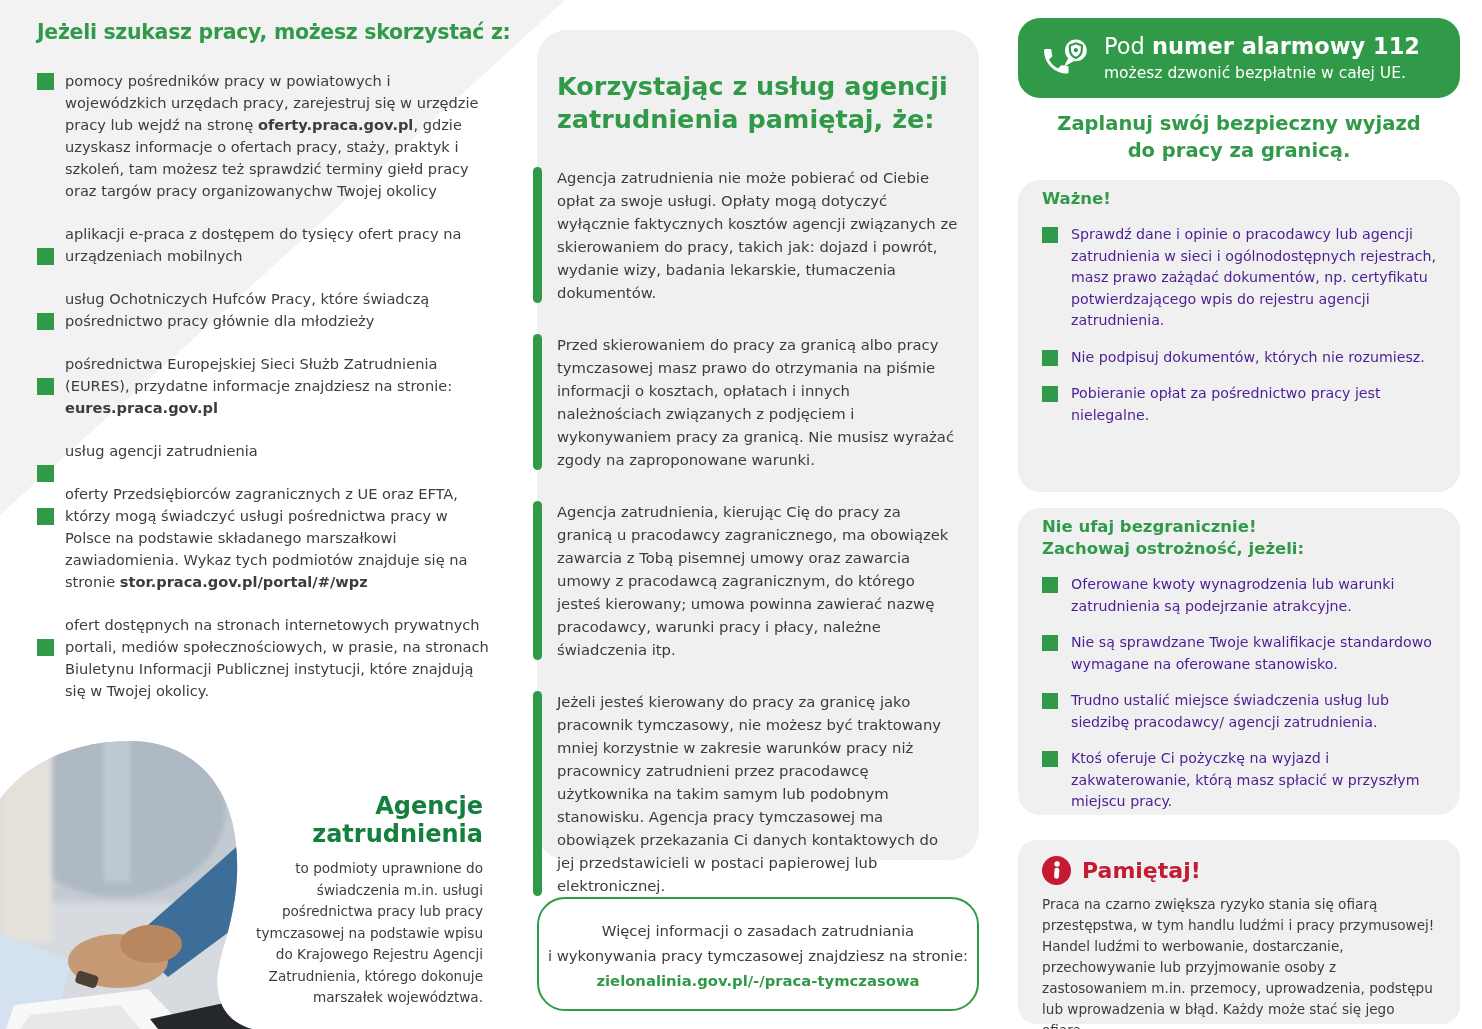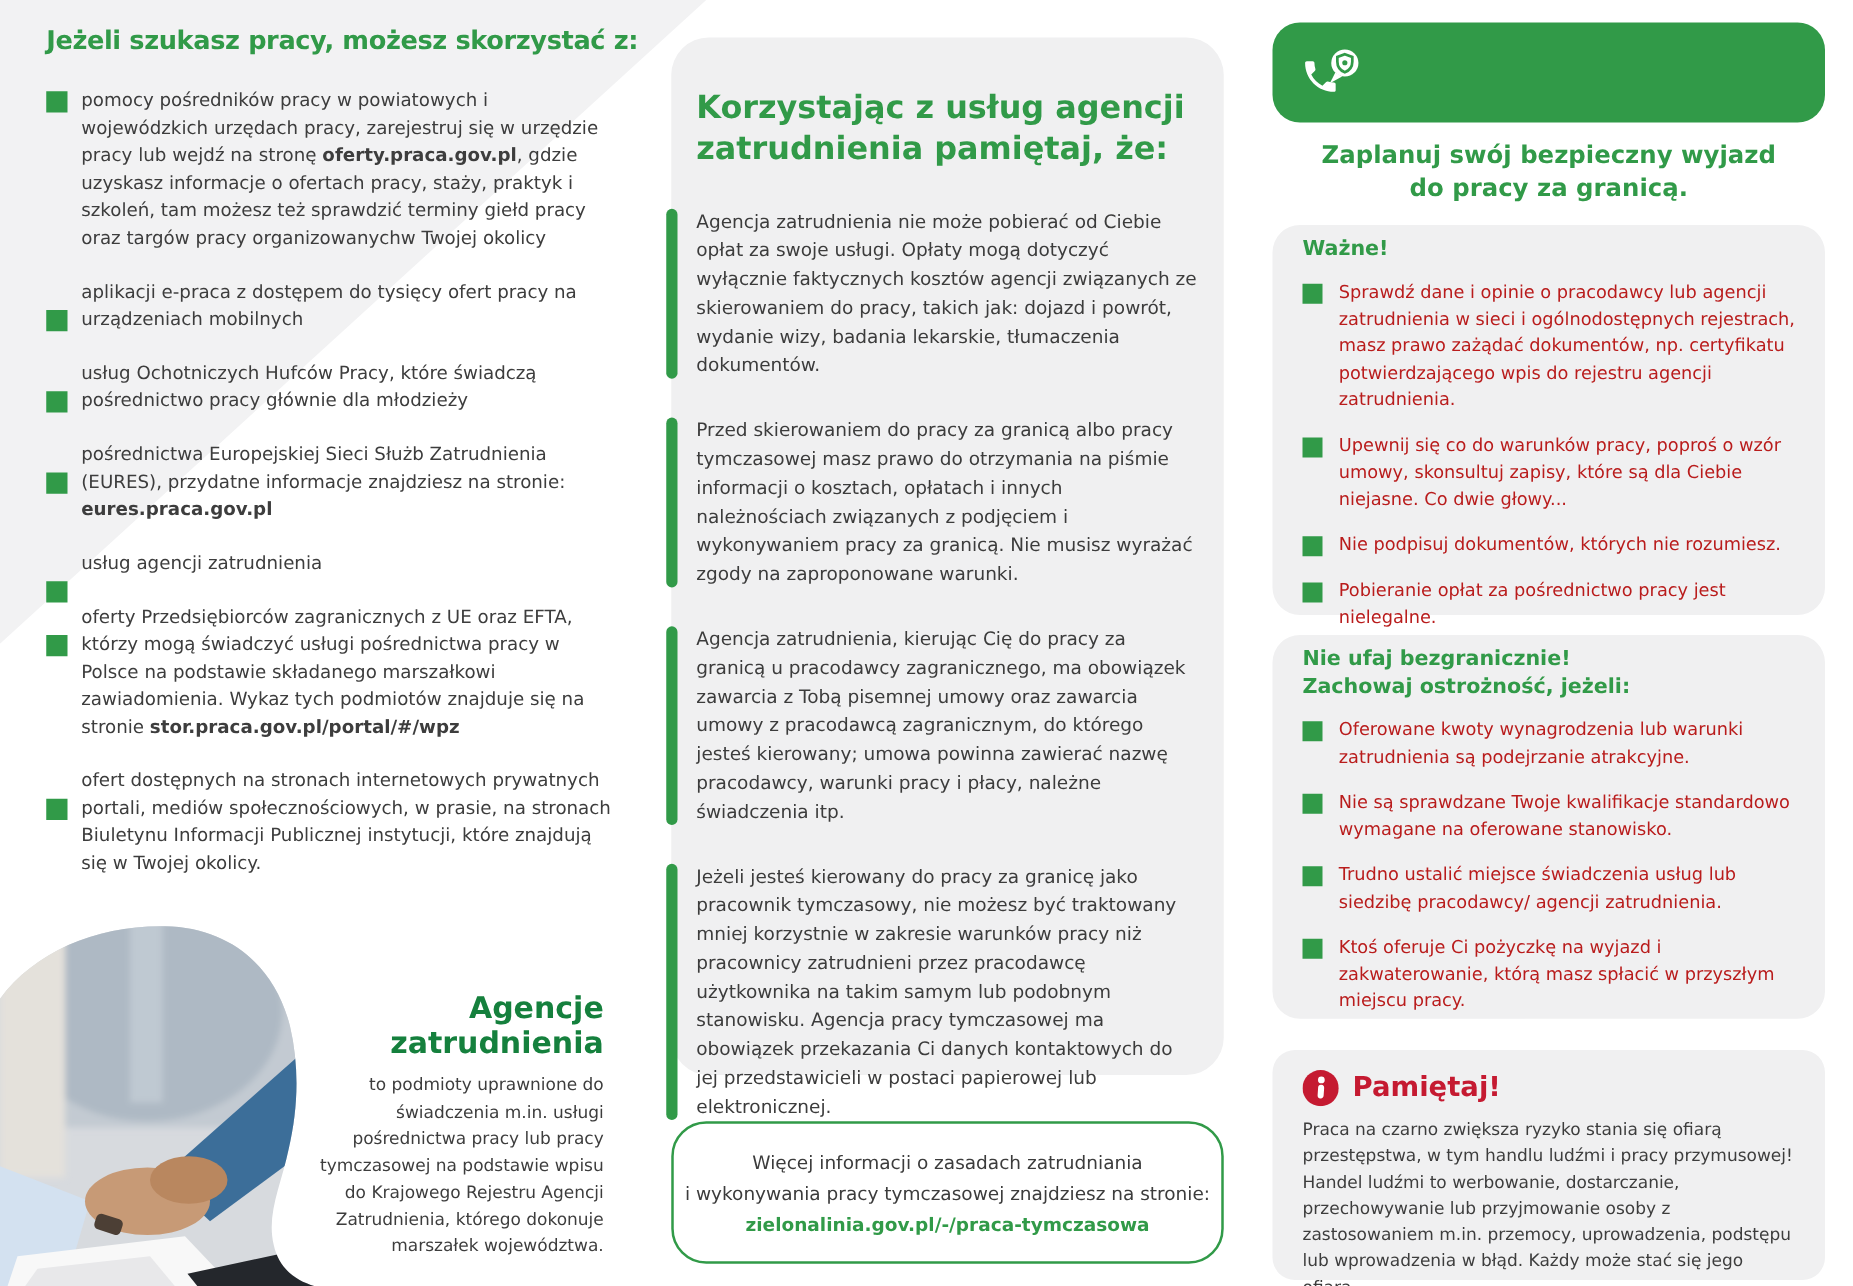--- a/index.html
+++ b/index.html
@@ -61,21 +61,21 @@
     font-size:19.5px;line-height:27px;font-weight:bold;color:#319a48;
   }
   .gbox{
     position:absolute;left:1018px;width:442px;background:#f0f0f1;border-radius:22px;
     box-sizing:border-box;padding:8px 24px;
   }
   #important{top:180px;height:312px;}
   #caution{top:508px;height:307px;}
   #remember{top:840px;height:184px;padding:16px 24px;border-radius:18px;}
   .gbox h3{font-size:16.5px;line-height:22px;font-weight:bold;color:#319a48;margin:0 0 14px 0;}
-  .rli{display:flex;margin-bottom:15px;font-size:14.2px;line-height:21.5px;color:#b91c1c;}
+  .rli{display:flex;margin-bottom:15px;font-size:14.2px;line-height:21.5px;color:#4c1d95;}
   .rli .bullet{flex:0 0 16px;width:16px;height:16px;background:#319a48;margin:3px 13px 0 0;}
   #remember h3{color:#c51a31;font-size:22px;line-height:28px;display:flex;align-items:center;gap:11px;margin:0 0 9px 0;}
   #remember .rbody{font-size:13.6px;line-height:21px;color:#3d3d3d;}
 </style>
 </head>
 <body>
 
 <div class="wedge"></div>
 
 <div class="left-col">
@@ -175,36 +175,36 @@
 <div class="banner">
   <svg width="50" height="40" viewBox="0 0 46 36">
     <g transform="translate(0,6) scale(1.25)" fill="#ffffff">
       <path d="M6.62 10.79c1.44 2.83 3.76 5.14 6.59 6.59l2.2-2.2c.27-.27.67-.36 1.02-.24 1.12.37 2.33.57 3.57.57.55 0 1 .45 1 1V20c0 .55-.45 1-1 1-9.39 0-17-7.61-17-17 0-.55.45-1 1-1h3.5c.55 0 1 .45 1 1 0 1.25.2 2.45.57 3.57.11.35.03.74-.25 1.02l-2.2 2.2z"></path>
     </g>
     <circle cx="33" cy="11" r="10" fill="#ffffff"></circle>
     <polygon points="26,18 22,26 31,21" fill="#ffffff"></polygon>
     <path d="M33 4.5 l5.5 2 v3.6 c0 4.1 -2.3 6.5 -5.5 7.8 c-3.2 -1.3 -5.5 -3.7 -5.5 -7.8 v-3.6 z" fill="none" stroke="#319a48" stroke-width="2"></path>
     <circle cx="33" cy="10.8" r="1.9" fill="#319a48"></circle>
   </svg>
+  <div class="txt">
+    <div class="t1"><span>Pod </span><b>numer alarmowy 112</b></div>
+    <div class="t2">możesz dzwonić bezpłatnie w całej UE.</div>
+  </div>
 </div>
 
 <div class="safety">
   <span>Zaplanuj swój bezpieczny wyjazd</span><br>
   <span>do pracy za granicą.</span>
 </div>
 
 <div class="gbox" id="important">
   <h3>Ważne!</h3>
   <div class="rli">
     <span class="bullet"></span>
     <span>Sprawdź dane i opinie o pracodawcy lub agencji zatrudnienia w sieci i ogólnodostępnych rejestrach, masz prawo zażądać dokumentów, np. certyfikatu potwierdzającego wpis do rejestru agencji zatrudnienia.</span>
-  </div>
-  <div class="rli">
-    <span class="bullet"></span>
-    <span>Upewnij się co do warunków pracy, poproś o wzór umowy, skonsultuj zapisy, które są dla Ciebie niejasne. Co dwie głowy...</span>
   </div>
   <div class="rli">
     <span class="bullet"></span>
     <span>Nie podpisuj dokumentów, których nie rozumiesz.</span>
   </div>
   <div class="rli">
     <span class="bullet"></span>
     <span>Pobieranie opłat za pośrednictwo pracy jest nielegalne.</span>
   </div>
 </div>

